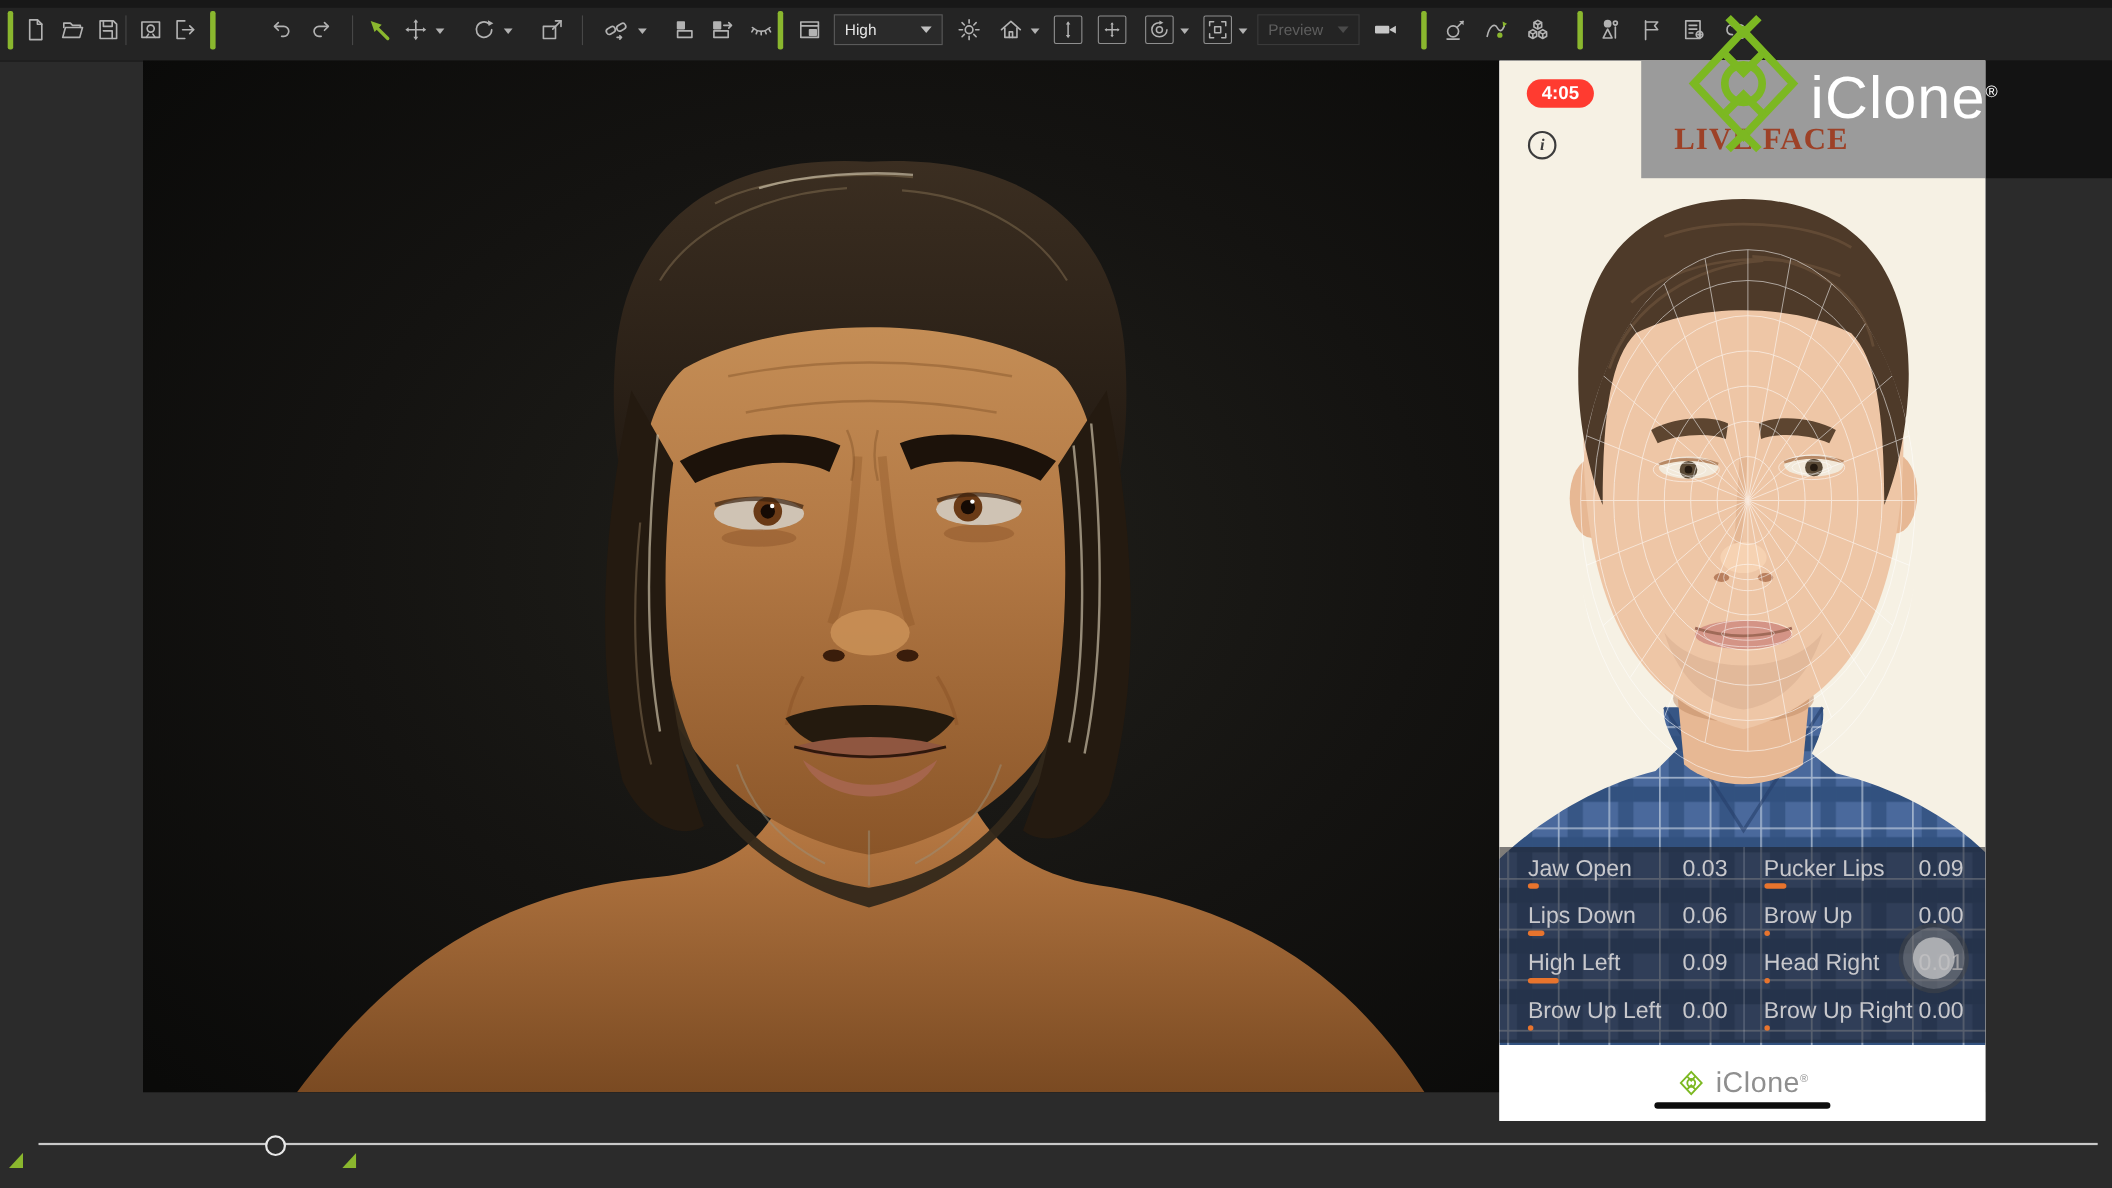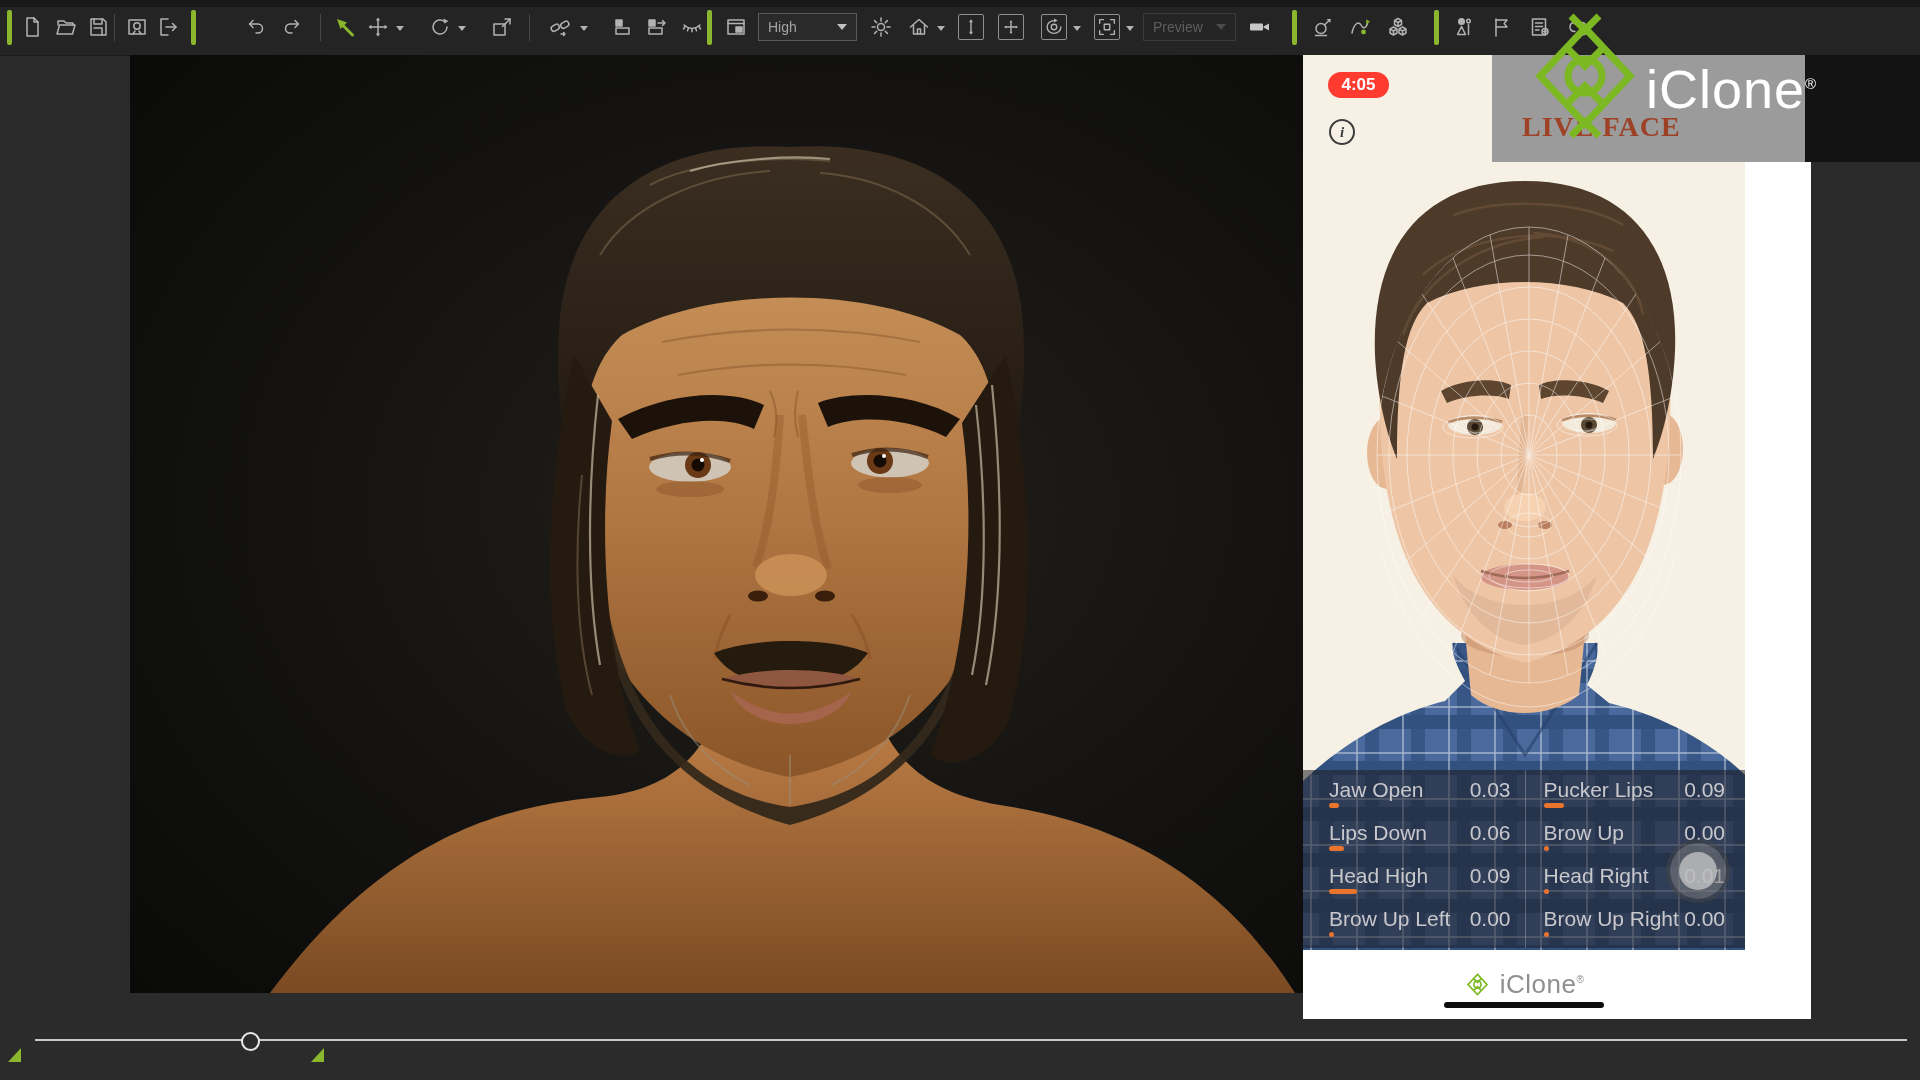--- a/index.html
+++ b/index.html
@@ -11,32 +11,32 @@
   #toolbar{left:0;top:0;width:1920px;height:55px;background:#242424;border-bottom:1px solid #1b1b1b;z-index:1;}
   #toolbar .topstrip{position:absolute;left:0;top:0;width:100%;height:7px;background:#181818;}
   .ti{position:absolute;top:15px;width:24px;height:24px;}
   .ti svg{width:24px;height:24px;stroke:#b2b2b2;fill:none;stroke-width:1.5;stroke-linecap:round;stroke-linejoin:round;}
   .tibox{position:absolute;top:14px;width:26px;height:26px;border:1px solid #8f8f8f;border-radius:2px;box-sizing:border-box;}
   .tibox svg{width:22px;height:22px;margin:1px;stroke:#b2b2b2;fill:none;stroke-width:1.5;stroke-linecap:round;stroke-linejoin:round;}
   .gsep{position:absolute;top:10px;width:5px;height:35px;background:#8ab72e;border-radius:2px;}
   .vsep{position:absolute;top:14px;width:1px;height:27px;background:#474747;}
   .caret{position:absolute;top:26px;width:0;height:0;border:4px solid transparent;border-top:5px solid #b2b2b2;}
   .dd{position:absolute;top:13px;height:28px;box-sizing:border-box;border:1px solid #5a5a5a;background:#2a2a2a;
-      color:#a3a3a3;font-size:14px;display:flex;align-items:center;justify-content:space-between;padding:0 9px;}
+      color:#e5e5e5;font-size:14px;display:flex;align-items:center;justify-content:space-between;padding:0 9px;}
   .dd .ddcaret{width:0;height:0;border:5px solid transparent;border-top:6px solid #c0c0c0;margin-top:5px;}
   .dd.disabled{color:#5e5e5e;border-color:#3a3a3a;background:transparent;}
   .dd.disabled .ddcaret{border-top-color:#4a4a4a;}
 
   
   #viewport{left:130px;top:55px;width:1675px;height:938px;z-index:1;
     background:radial-gradient(ellipse 900px 700px at 40% 48%, #21201b 0%, #141311 55%, #0a0a09 100%);}
   #viewport svg{position:absolute;left:0;top:0;}
 
   
-  #phone{left:1303px;top:55px;width:508px;height:964px;background:#ffffff;z-index:2;overflow:hidden;}
+  #phone{left:1363px;top:55px;width:442px;height:964px;background:#ffffff;z-index:2;overflow:hidden;}
   #phone .video{position:absolute;left:0;top:0;width:442px;height:895px;}
   .timer-pill{position:absolute;left:25px;top:17px;width:61px;height:26px;border-radius:13px;background:#ff3b30;
       color:#fff;font-weight:bold;font-size:17px;display:flex;align-items:center;justify-content:center;z-index:5;}
   .info-btn{position:absolute;left:26px;top:64px;width:26px;height:26px;border-radius:50%;border:2px solid #3c3c3c;
       box-sizing:border-box;color:#3c3c3c;font:italic 600 15px "Liberation Serif",serif;display:flex;align-items:center;justify-content:center;z-index:5;}
   .plane{position:absolute;left:347px;top:20px;font-size:15px;color:#262626;z-index:6;}
   .battery{position:absolute;left:369px;top:24px;width:23px;height:11px;border:1.5px solid #2f2f2f;border-radius:3px;z-index:6;}
   .battery::after{content:"";position:absolute;right:-4px;top:2.5px;width:2.5px;height:4px;background:#2f2f2f;border-radius:1px;}
 
   .bs-panel{position:absolute;left:0;top:715px;width:442px;height:178px;background:rgba(28,28,33,.55);display:flex;z-index:4;}
@@ -467,21 +467,21 @@
           </div>
           <div class="bs-cell">
             <div class="bs-line">
               <span>Lips Down</span>
               <span>0.06</span>
             </div>
             <div class="bs-bar" style="width: 15px;"></div>
           </div>
           <div class="bs-cell">
             <div class="bs-line">
-              <span>Head High</span>
+              <span>High Left</span>
               <span>0.09</span>
             </div>
             <div class="bs-bar" style="width: 28px;"></div>
           </div>
           <div class="bs-cell">
             <div class="bs-line">
               <span>Brow Up Left</span>
               <span>0.00</span>
             </div>
             <div class="bs-bar" style="width: 5px;"></div>

